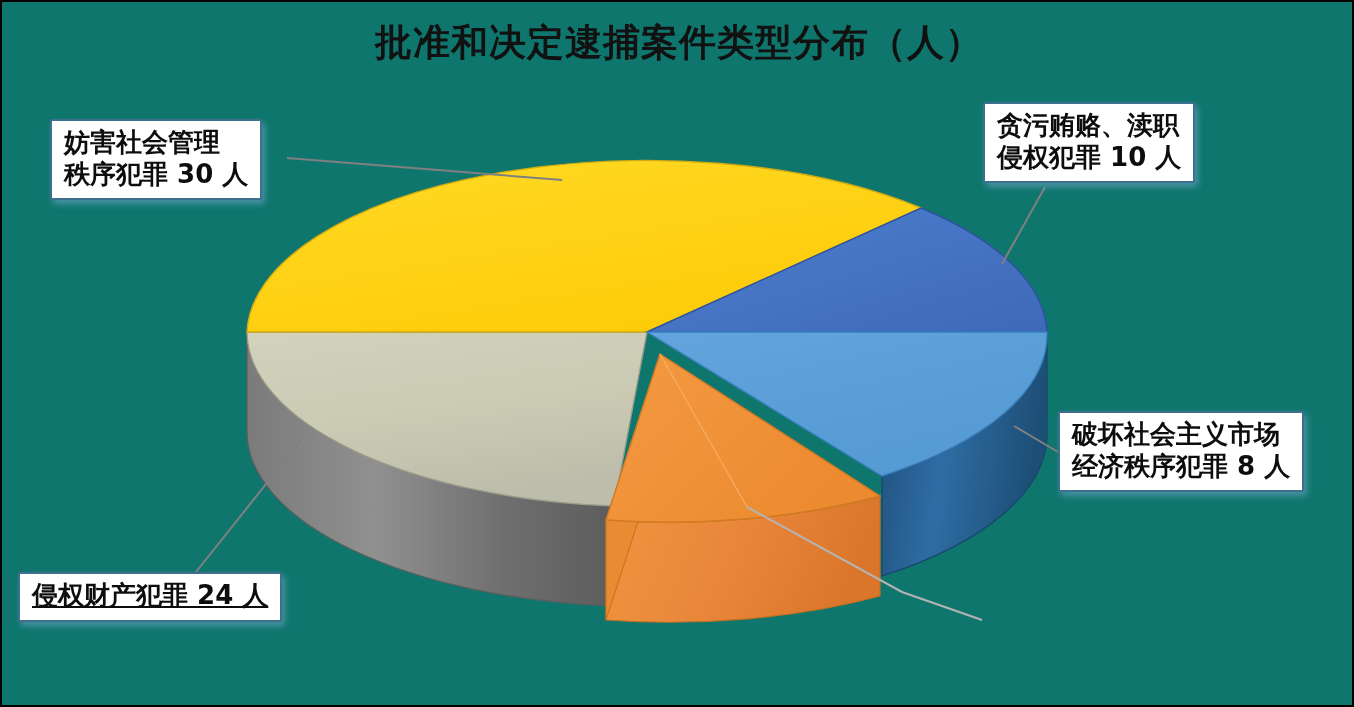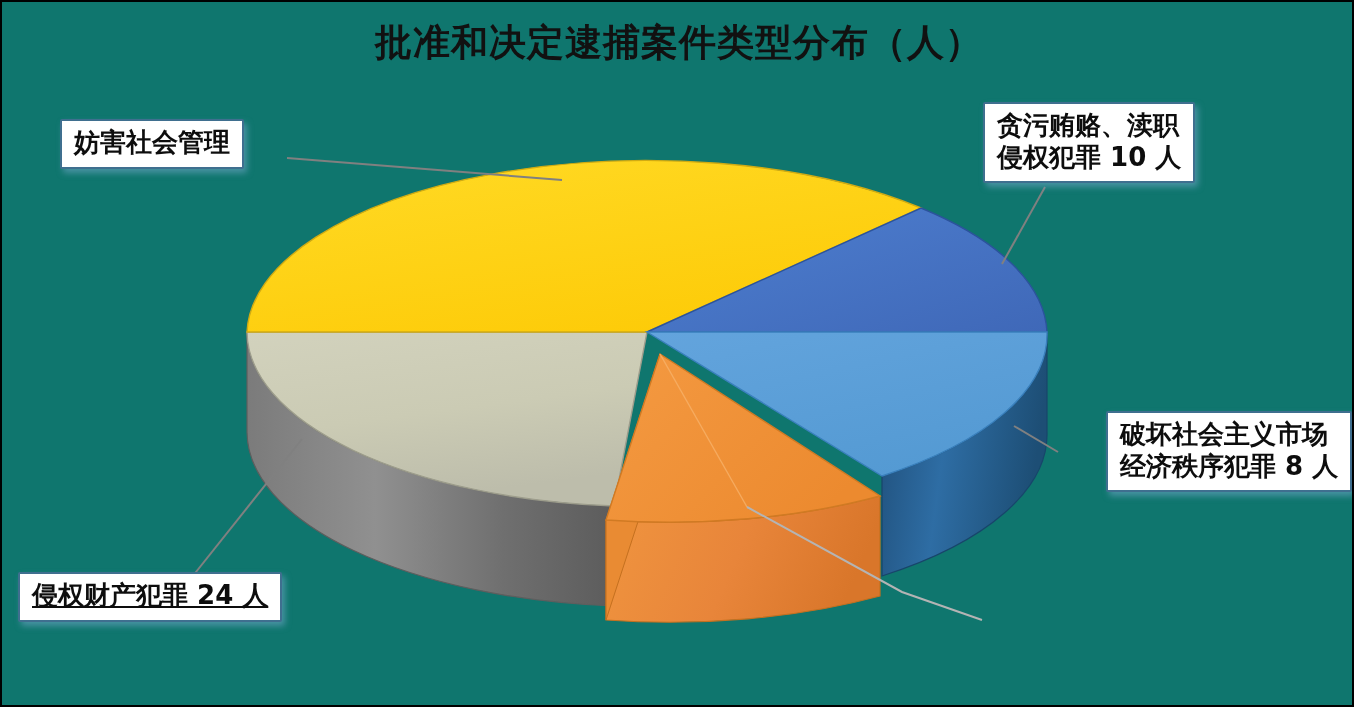--- a/index.html
+++ b/index.html
@@ -37,23 +37,23 @@
     font-size:26px;
     line-height:1.22;
     color:#0d0d0d;
     font-weight:600;
     white-space:nowrap;
     font-family:"DejaVu Sans","Liberation Sans",sans-serif;
     z-index:5;
   }
   .callout .ln{display:block;}
 
-  #callout-obstruct{ left:58px;  top:117px; }
+  #callout-obstruct{ left:48px;  top:117px; }
   #callout-corrupt{  left:941px; top:100px;margin-left:40px; }
-  #callout-market{   left:1056px;top:409px;margin-left:48px; }
+  #callout-market{   left:1056px;top:409px; }
   #callout-person{   left:980px; top:576px; }
   #callout-property{ left:16px;   top:570px;text-decoration:underline; }
 </style>
 </head>
 <body>
 
 <div id="frame">
 
   <div id="chart-title">批准和决定逮捕案件类型分布（人）</div>
 
@@ -131,20 +131,21 @@
       <path d="M 285,156 L 560,178"></path>
       <path d="M 1043,185 L 1000,262"></path>
       <path d="M 1056,450 L 1012,424"></path>
       <path d="M 980,618 L 900,590 L 745,505" stroke="#b4b4b4"></path>
       <path d="M 186,580 L 300,437"></path>
     </g>
   </svg>
 
   <div class="callout" id="callout-obstruct">
     <span class="ln">妨害社会管理</span>
+    <span class="ln">秩序犯罪 30 人</span>
   </div>
 
   <div class="callout" id="callout-corrupt">
     <span class="ln">贪污贿赂、渎职</span>
     <span class="ln">侵权犯罪 10 人</span>
   </div>
 
   <div class="callout" id="callout-market">
     <span class="ln">破坏社会主义市场</span>
     <span class="ln">经济秩序犯罪 8 人</span>

